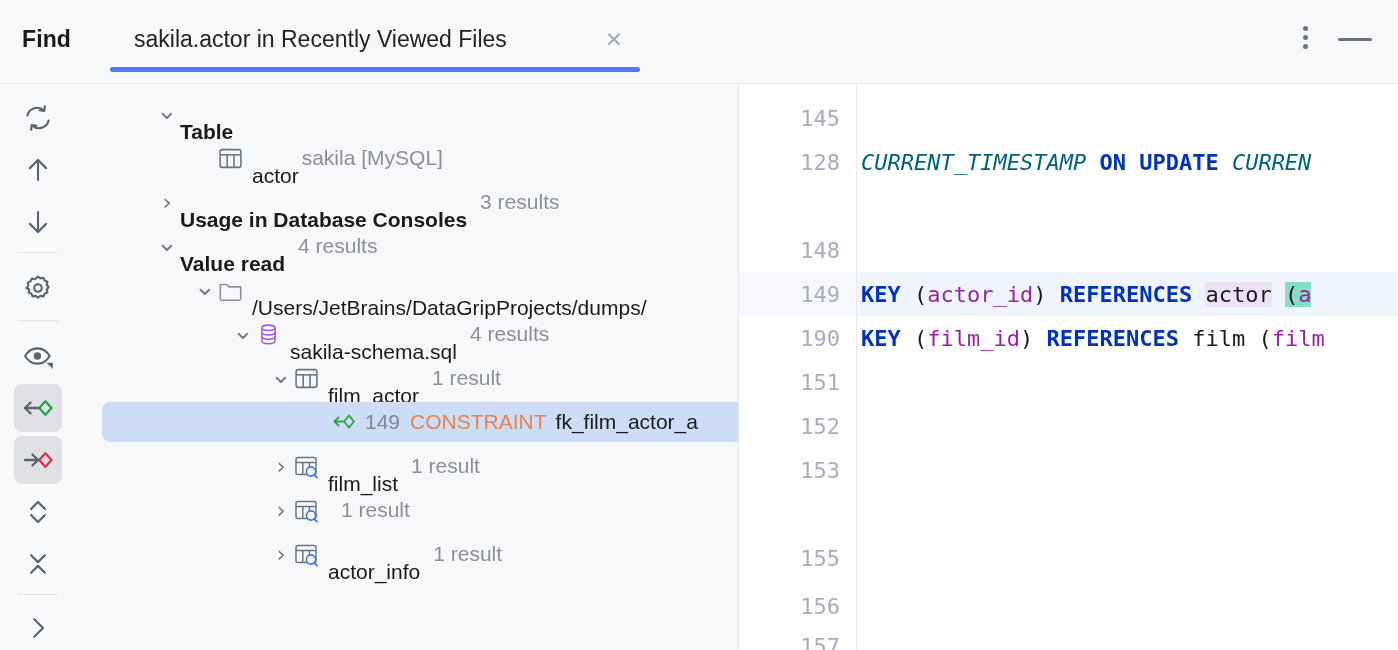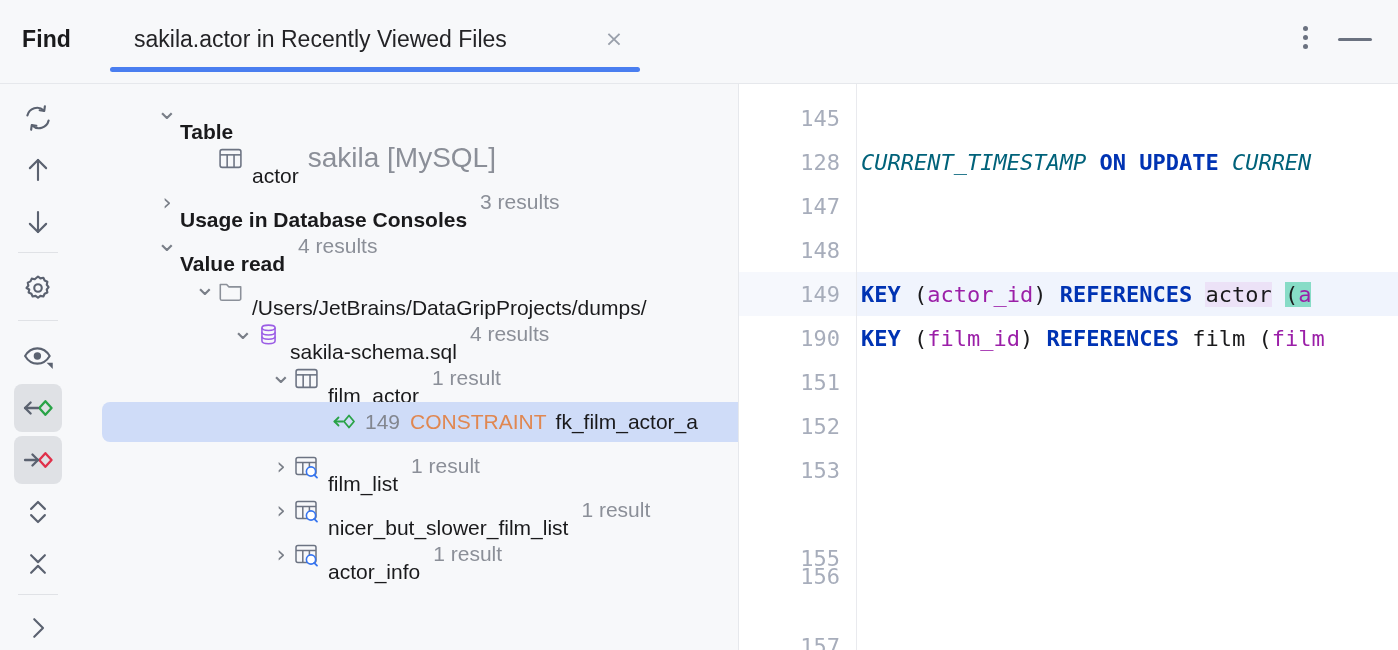--- a/index.html
+++ b/index.html
@@ -84,21 +84,21 @@
   .node .content { position: relative; display: flex; align-items: center; white-space: nowrap; }
   .twisty {
     width: 26px; height: 26px; flex: 0 0 26px;
     display: flex; align-items: center; justify-content: center;
   }
   .tw-glyph { color: #7a7f88; font-size: 17px; line-height: 1;
     font-family: "DejaVu Sans", sans-serif; }
   .node-icon { flex: 0 0 auto; display: flex; align-items: center; margin-right: 9px; }
   .node-text { font-size: 21px; color: #1a1a1c; margin-top: 36px; }
   .node-text.bold { font-weight: bold; }
-  .node-sub { font-size: 28px; color: #8b8f98; margin-left: 9px; }
+  .node-sub { font-size: 21px; color: #8b8f98; margin-left: 3px; }
   .node-count { font-size: 21px; color: #8b8f98; margin-left: 13px; }
   .lineno { font-size: 21px; color: #82868f; margin-right: 10px; }
   .kw-constraint { font-size: 21px; color: #e08751; }
   .ident { font-size: 21px; color: #1a1a1c; }
 
   
   #editor {
     position: absolute; left: 738px; top: 84px; width: 660px; height: 566px;
     background: #ffffff; overflow: hidden;
   }
@@ -375,21 +375,20 @@
           <span class="node-icon">
             <svg width="25" height="25" viewBox="0 0 25 25" fill="none">
               <rect x="2" y="3.5" width="20" height="17" rx="2" stroke="#6c7382" stroke-width="1.5"></rect>
               <line x1="2" y1="8.5" x2="22" y2="8.5" stroke="#6c7382" stroke-width="1.5"></line>
               <line x1="8.8" y1="8.5" x2="8.8" y2="20.5" stroke="#6c7382" stroke-width="1.5"></line>
               <line x1="15.4" y1="8.5" x2="15.4" y2="20.5" stroke="#6c7382" stroke-width="1.5"></line>
               <circle cx="17" cy="17.5" r="4.6" fill="#ffffff" stroke="#3574f0" stroke-width="1.6"></circle>
               <line x1="20.2" y1="20.8" x2="23" y2="23.6" stroke="#3574f0" stroke-width="1.8" stroke-linecap="round"></line>
             </svg>
           </span>
-          <span class="node-text">nicer_but_slower_film_list</span>
           <span class="node-count">1 result</span>
         </div>
       </div>
       <div class="node" style="top: 448px;">
         <div class="content" style="margin-left: 192px;">
           <span class="twisty">
             <span class="tw-glyph" style="font-size: 23px;">›</span>
           </span>
           <span class="node-icon">
             <svg width="25" height="25" viewBox="0 0 25 25" fill="none">
@@ -412,24 +411,20 @@
     <div id="gutter"></div>
     <div id="gutter-border"></div>
   <div class="eline" style="top: 12px;">
         <div class="eln">145</div>
         <div class="ecode"></div>
       </div>
       <div class="eline" style="top: 56px;">
         <div class="eln">128</div>
         <div class="ecode"><span class="t-kw-it">CURRENT_TIMESTAMP</span><span class="t-plain"> </span><span class="t-kw">ON UPDATE</span><span class="t-plain"> </span><span class="t-kw-it">CURREN</span></div>
       </div>
-      <div class="eline" style="top: 100px;">
-        <div class="eln">147</div>
-        <div class="ecode"></div>
-      </div>
       <div class="eline" style="top: 144px;">
         <div class="eln">148</div>
         <div class="ecode"></div>
       </div>
       <div class="eline current" style="top: 188px;">
         <div class="cur-gut"></div>
         <div class="cur-bg"></div>
         <div class="eln">149</div>
         <div class="ecode"><span class="t-kw">KEY </span><span class="t-plain">(</span><span class="t-col">actor_id</span><span class="t-plain">) </span><span class="t-kw">REFERENCES</span><span class="t-plain"> </span><span class="t-plain hl-usage">actor</span><span class="t-plain"> </span><span class="t-plain hl-live">(</span><span class="t-col hl-live">a</span></div>
       </div>
@@ -446,21 +441,21 @@
         <div class="ecode"></div>
       </div>
       <div class="eline" style="top: 364px;">
         <div class="eln">153</div>
         <div class="ecode"></div>
       </div>
       <div class="eline" style="top: 452px;">
         <div class="eln">155</div>
         <div class="ecode"></div>
       </div>
-      <div class="eline" style="top: 470px; padding-left: 40px;">
+      <div class="eline" style="top: 500px; padding-left: 40px;">
         <div class="eln">156</div>
         <div class="ecode"></div>
       </div>
       <div class="eline" style="top: 540px;">
         <div class="eln">157</div>
         <div class="ecode"></div>
       </div>
     </div>
 
 </div>

